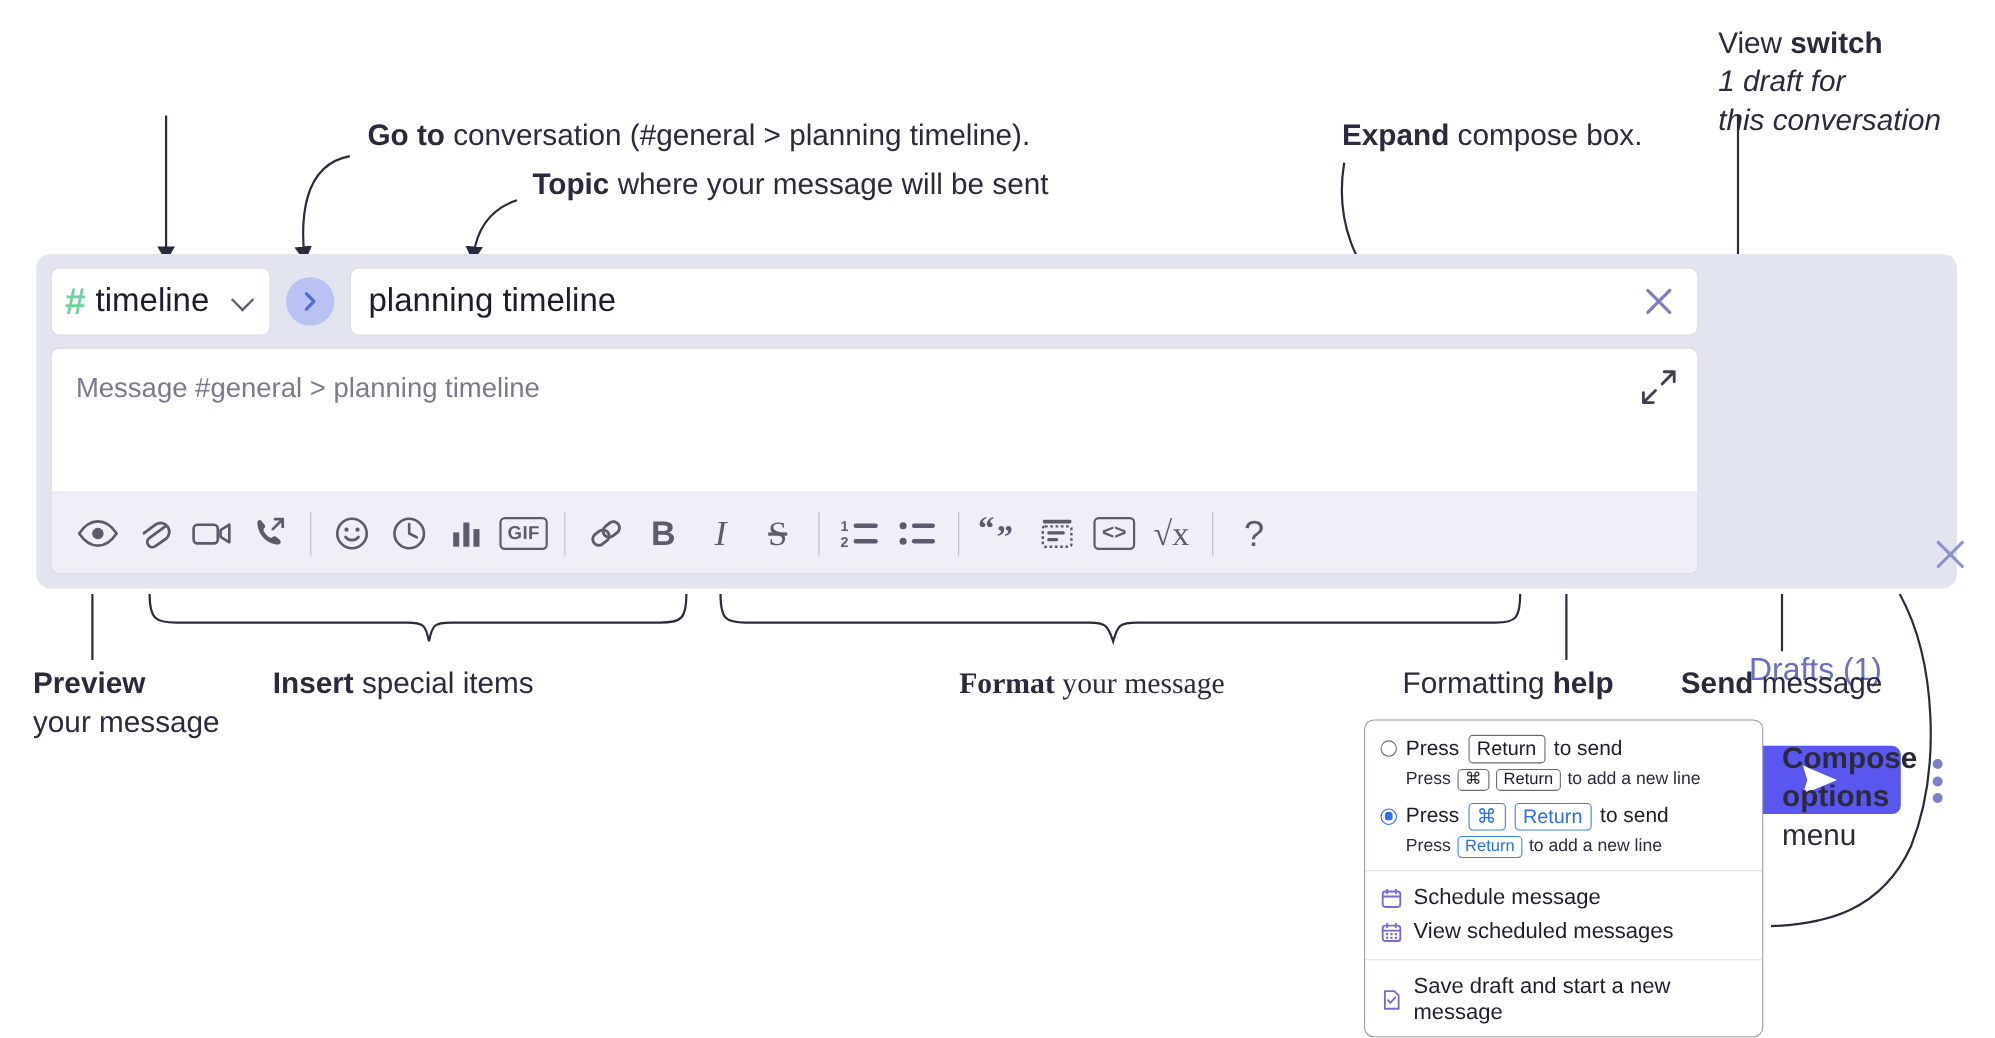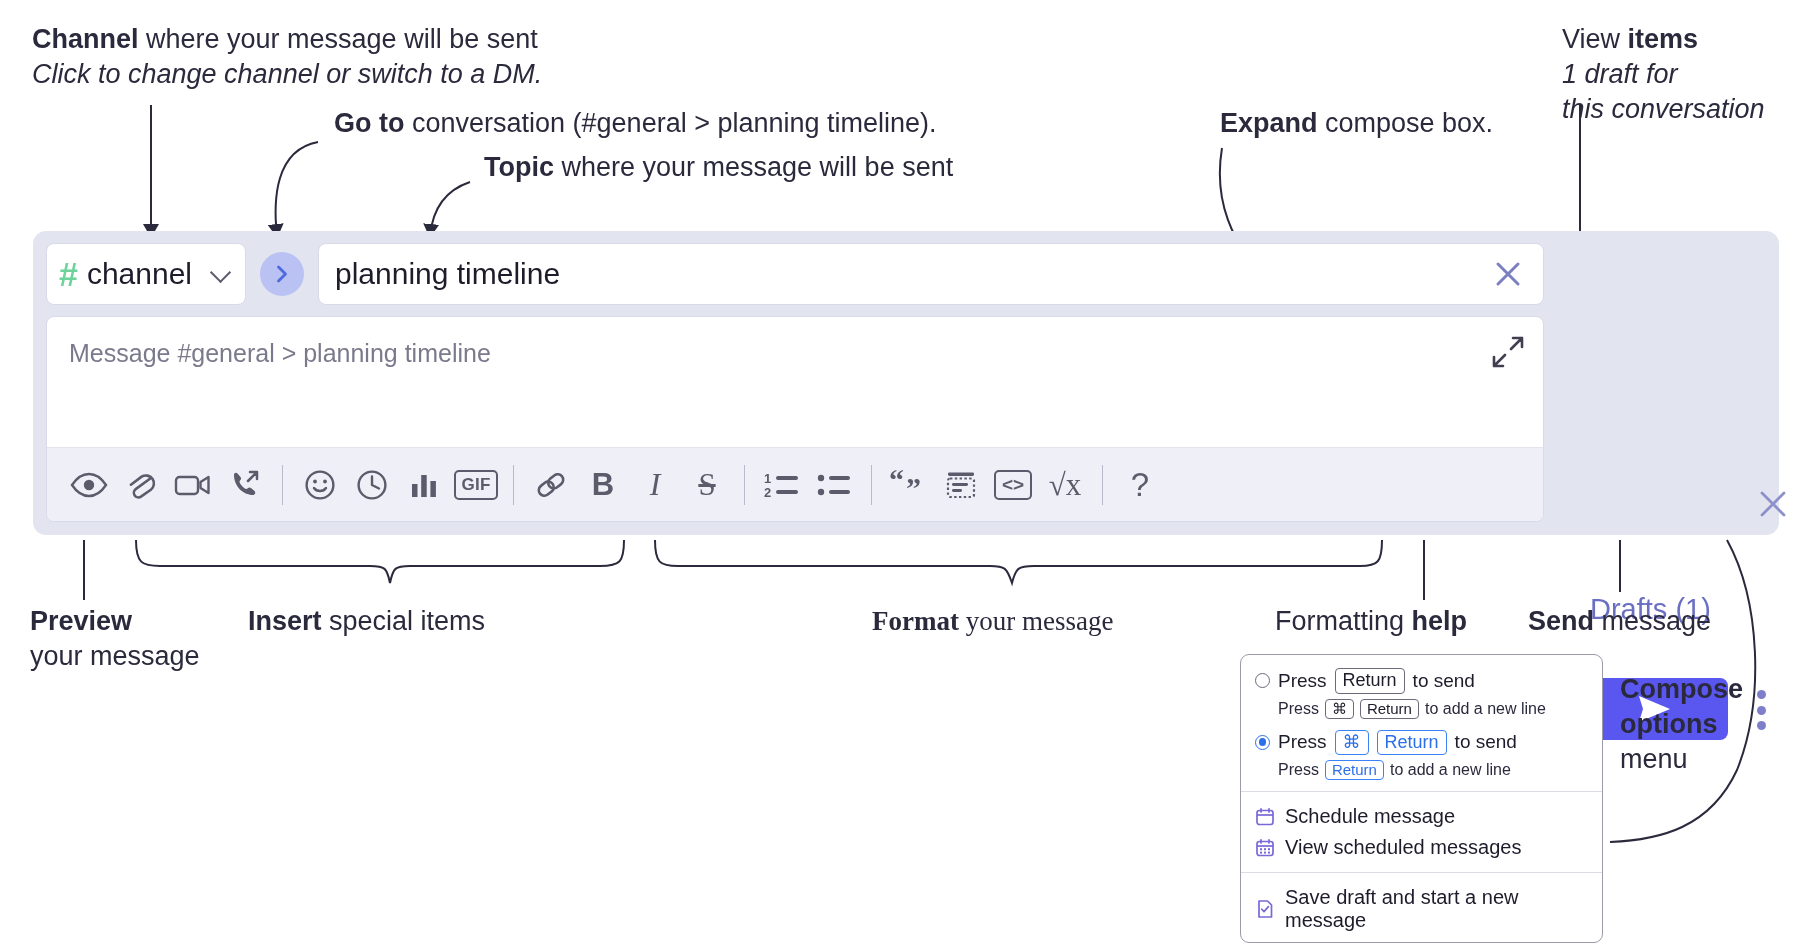--- a/index.html
+++ b/index.html
@@ -234,52 +234,48 @@
 
     <path d="M655,540 C655,563 660,566 678,566 L990,566 C1005,566 1007,568 1012,583 C1016,568 1018,566 1034,566 L1360,566 C1378,566 1382,562 1382,540" stroke="#2b2a3d" stroke-width="2" fill="none"></path>
 
     <path d="M1424,540 L1424,600" stroke="#2b2a3d" stroke-width="2" fill="none"></path>
 
     <path d="M1620,540 L1620,592" stroke="#2b2a3d" stroke-width="2" fill="none"></path>
 
     <path d="M1727,540 C1760,600 1765,700 1737,770 C1710,828 1660,840 1610,842" stroke="#2b2a3d" stroke-width="2" fill="none"></path>
   </svg>
 
-  <div class="anno" style="left:32px; top:22px;">
-    <div><b>Channel</b><span> where your message will be sent</span></div>
-    <div><i>Click to change channel or switch to a DM.</i></div>
-  </div>
 
   <div class="anno" style="left:484px; top:150px;">
     <b>Topic</b><span> where your message will be sent</span>
   </div>
 
   <div class="anno" style="left:334px; top:106px;">
     <b>Go to</b><span> conversation (#general &gt; planning timeline).</span>
   </div>
 
   <div class="anno" style="left:1220px; top:106px;">
     <b>Expand</b><span> compose box.</span>
   </div>
 
   <div class="anno" style="left:1562px; top:22px;">
-    <div><span>View </span><b>items</b></div>
+    <div><span>View </span><b>switch</b></div>
     <div><i>1 draft for</i></div>
     <div><i>this conversation</i></div>
   </div>
 
   <div id="compose-panel">
 
     <div id="compose-left">
 
       <div id="top-row">
 
         <div class="channel-select">
           <span class="hash-icon">#</span>
-          <span class="channel-name">channel</span>
+          <span class="channel-name">timeline</span>
           <span class="chev"></span>
         </div>
 
         <div class="goto-btn">
           <svg width="22" height="22" viewBox="0 0 22 22">
             <path d="M7.5 4 L14.5 11 L7.5 18" stroke="#4d69e0" stroke-width="2.8" fill="none" stroke-linecap="round" stroke-linejoin="round"></path>
           </svg>
         </div>
 
         <div class="topic-field">

